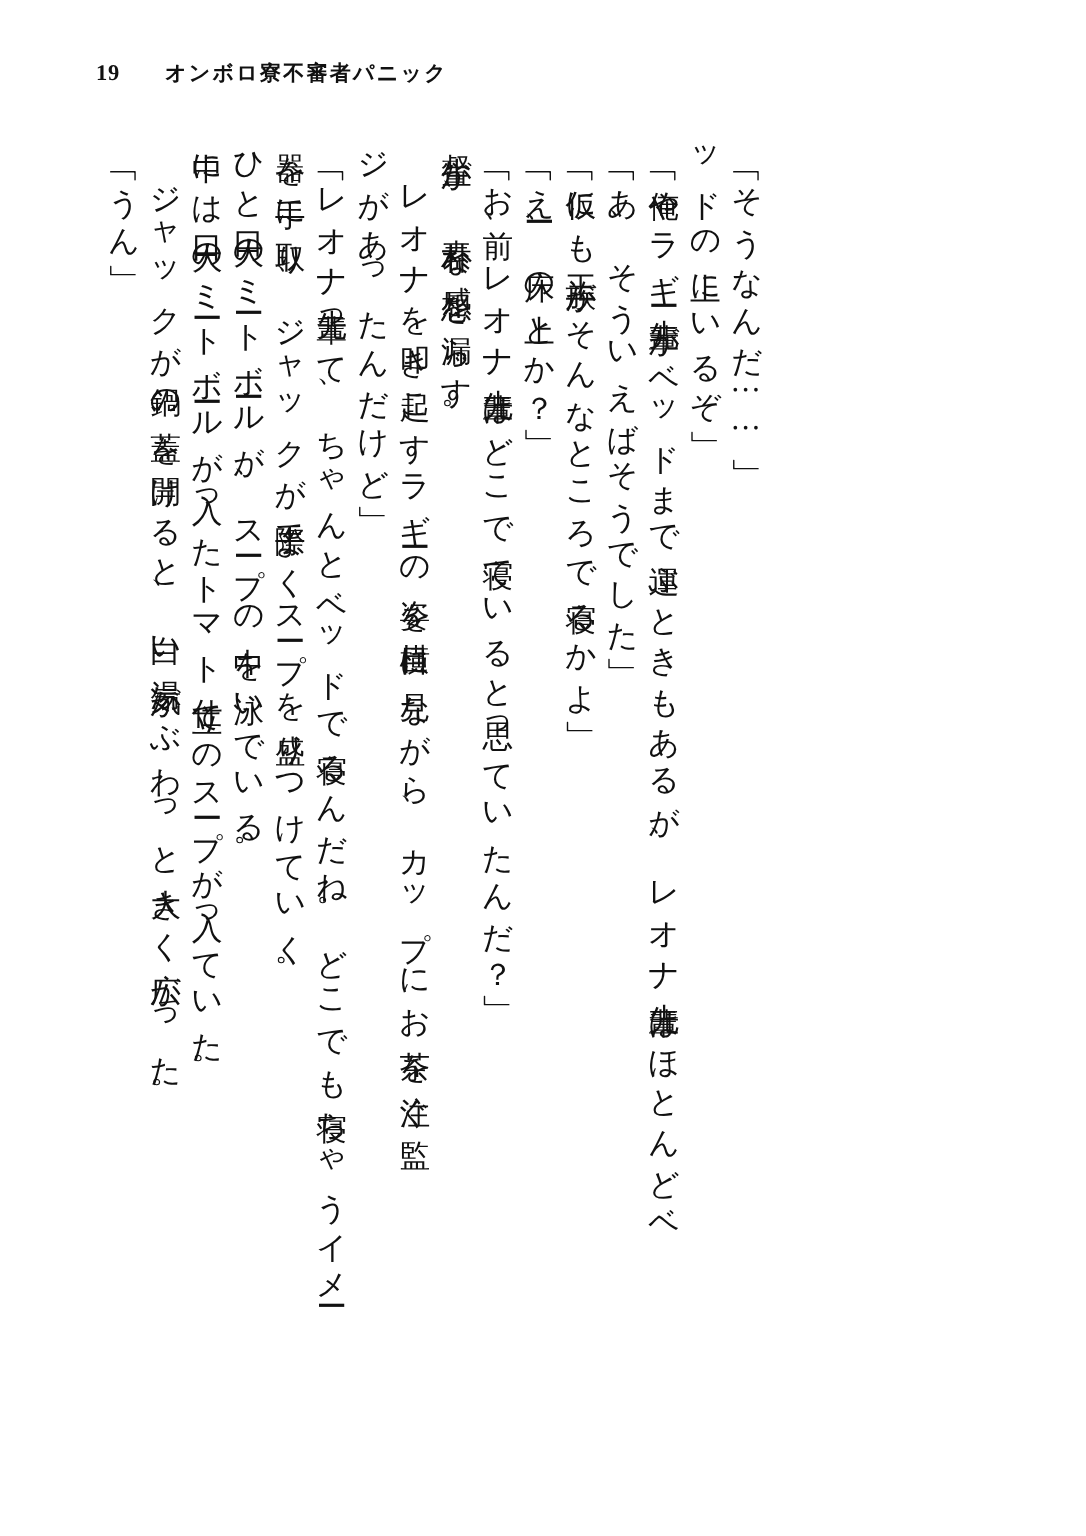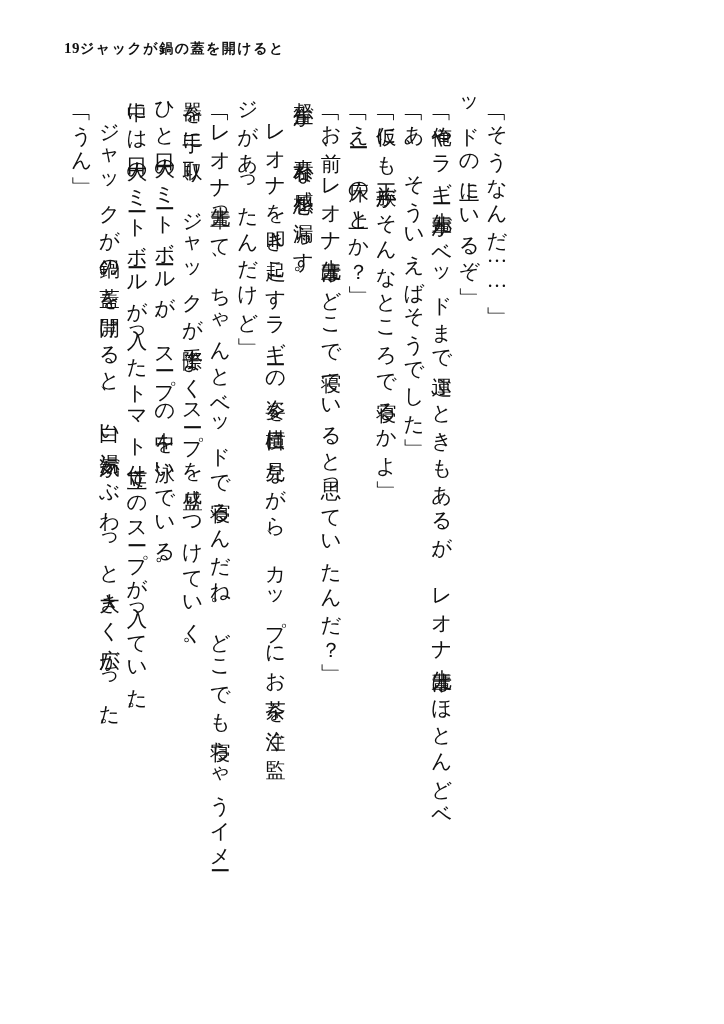--- a/index.html
+++ b/index.html
@@ -17,21 +17,21 @@
     color: #111111;
   }
 
   
   .header {
     position: absolute;
     top: 40px;
     left: 64px;
     display: flex;
     align-items: baseline;
-    gap: 0;
+    gap: 30px;
   }
   .page-number {
     font-size: 15px;
     font-weight: bold;
     letter-spacing: 0.5px;
   }
   .running-title {
     font-size: 14px;
     font-weight: bold;
     letter-spacing: 1.5px;
@@ -63,21 +63,21 @@
   .line.indent-1 { padding-top: 22px; }
   .line.indent-0 { padding-top: 0px; }
 </style>
 </head>
 <body>
 
 <div class="page">
 
   <div class="header">
     <span class="page-number">19</span>
-    <span class="running-title">ジャックが鍋の蓋を開けると</span>
+    <span class="running-title">オンボロ寮不審者パニック</span>
   </div>
 
   <div class="body-area" id="body-area">
       <div class="line indent-1">「うん」</div>
       <div class="line indent-0">　ジャックが鍋の蓋を開けると、白い湯気がぶわっと大きく広がった。</div>
       <div class="line indent-0">中には口大のミートボールが入ったトマト仕立てのスープが入っていた。</div>
       <div class="line indent-0">ひと口大のミートボールが、スープの中を泳いでいる。</div>
       <div class="line indent-0">器を手に取り、ジャックが手際よくスープを盛りつけていく。</div>
       <div class="line indent-1">「レオナ先輩って、ちゃんとベッドで寝るんだね。どこでも寝ちゃうイメー</div>
       <div class="line indent-0">ジがあったんだけど」</div>

